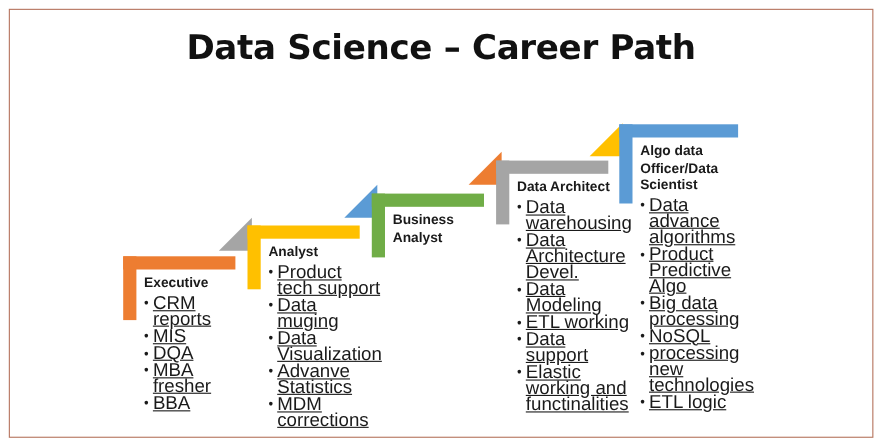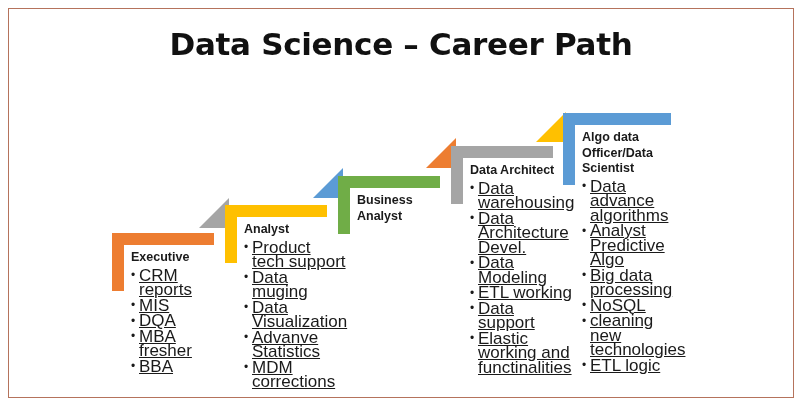--- a/index.html
+++ b/index.html
@@ -170,22 +170,22 @@
 
   <div class="step" style="left:563px; top:113px;">
     <div class="lbar-top" style="width:108px; background:#5b9bd5;"></div>
     <div class="lbar-left" style="height:72px; background:#5b9bd5;"></div>
     <div class="step-body">
       <div class="step-title">Algo data
 Officer/Data
 Scientist</div>
       <ul class="bullets">
         <li>Data advance algorithms</li>
-        <li>Analyst Predictive Algo</li>
+        <li>Product Predictive Algo</li>
         <li>Big data processing</li>
         <li>NoSQL</li>
-        <li>cleaning new technologies</li>
+        <li>processing new technologies</li>
         <li>ETL logic</li>
       </ul>
     </div>
   </div>
 
 </div>
 
 </body></html>

